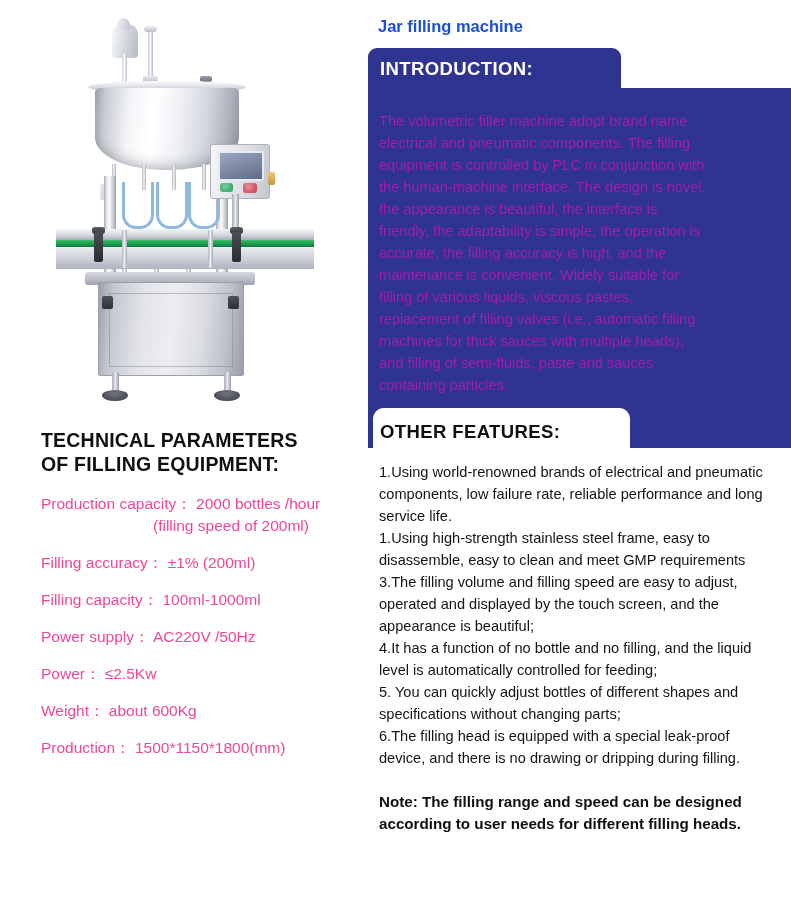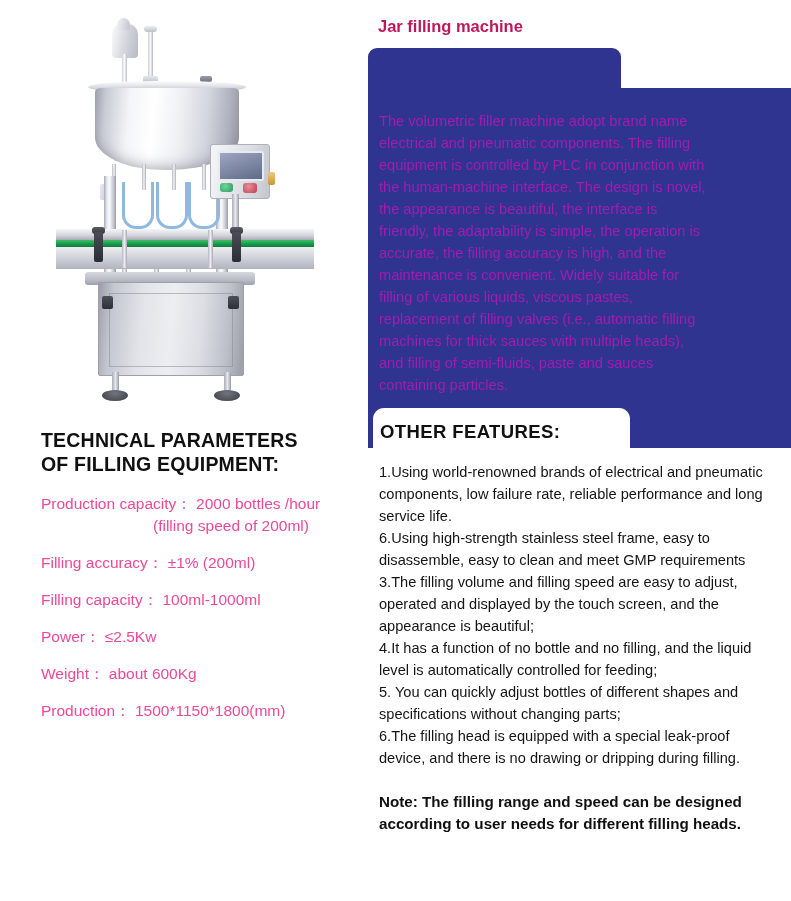--- a/index.html
+++ b/index.html
@@ -389,21 +389,21 @@
     width: 429px;
     height: 901px;
   }
 
   #product-title {
     position: absolute;
     left: 16px;
     top: 17px;
     font-size: 16.5px;
     font-weight: bold;
-    color: #be185d;
+    color: #1d4ed8;
   }
 
   
   #intro-panel-body {
     position: absolute;
     left: 6px;
     top: 88px;
     width: 423px;
     height: 360px;
     background: #2e3490;
@@ -560,20 +560,24 @@
     <div class="spec-row">
       <span>Filling accuracy：</span>
       <span>±1% (200ml)</span>
     </div>
 
     <div class="spec-row">
       <span>Filling capacity：</span>
       <span>100ml-1000ml</span>
     </div>
 
+    <div class="spec-row">
+      <span>Power supply：</span>
+      <span>AC220V /50Hz</span>
+    </div>
 
     <div class="spec-row">
       <span>Power：</span>
       <span>≤2.5Kw</span>
     </div>
 
     <div class="spec-row">
       <span>Weight：</span>
       <span>about 600Kg</span>
     </div>
@@ -584,28 +588,29 @@
     </div>
   </div>
 </div>
 
 <div id="right-column">
 
   <div id="product-title">Jar filling machine</div>
 
   <div id="intro-panel-body"></div>
   <div id="intro-panel-header"></div>
+  <div id="intro-heading">INTRODUCTION:</div>
   <div id="intro-text">The volumetric filler machine adopt brand name electrical and pneumatic components. The filling equipment is controlled by PLC in conjunction with the human-machine interface. The design is novel, the appearance is beautiful, the interface is friendly, the adaptability is simple, the operation is accurate, the filling accuracy is high, and the maintenance is convenient. Widely suitable for filling of various liquids, viscous pastes, replacement of filling valves (i.e., automatic filling machines for thick sauces with multiple heads), and filling of semi-fluids, paste and sauces containing particles.</div>
 
   <div id="features-tab"></div>
   <div id="features-heading">OTHER FEATURES:</div>
 
   <div id="features-list">
     <div>1.Using world-renowned brands of electrical and pneumatic components, low failure rate, reliable performance and long service life.</div>
-    <div>6.Using high-strength stainless steel frame, easy to disassemble, easy to clean and meet GMP requirements</div>
+    <div>1.Using high-strength stainless steel frame, easy to disassemble, easy to clean and meet GMP requirements</div>
     <div>3.The filling volume and filling speed are easy to adjust, operated and displayed by the touch screen, and the appearance is beautiful;</div>
     <div>4.It has a function of no bottle and no filling, and the liquid level is automatically controlled for feeding;</div>
     <div>5. You can quickly adjust bottles of different shapes and specifications without changing parts;</div>
     <div>6.The filling head is equipped with a special leak-proof device, and there is no drawing or dripping during filling.</div>
   </div>
 
   <div id="features-note">Note: The filling range and speed can be designed according to user needs for different filling heads.</div>
 </div>
 
 </body></html>

